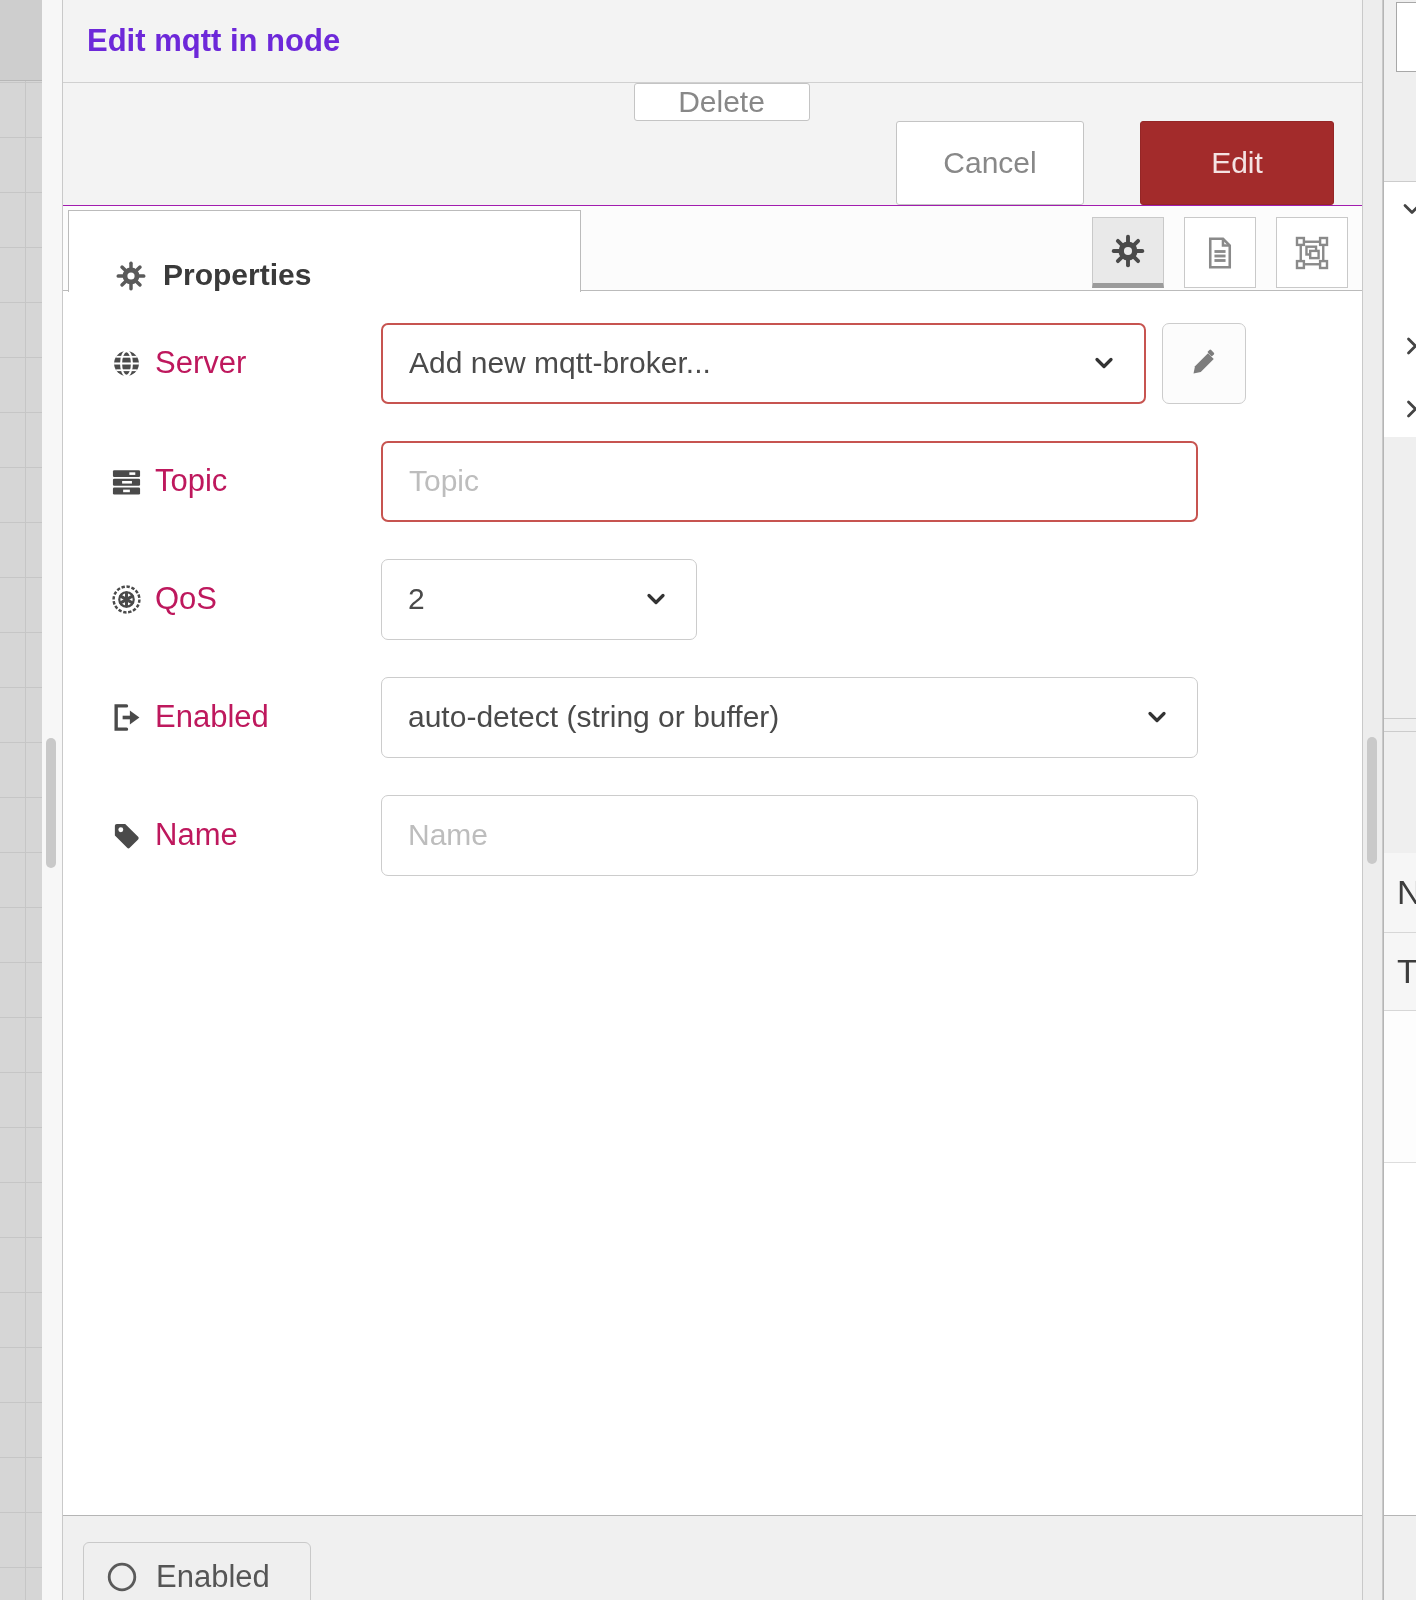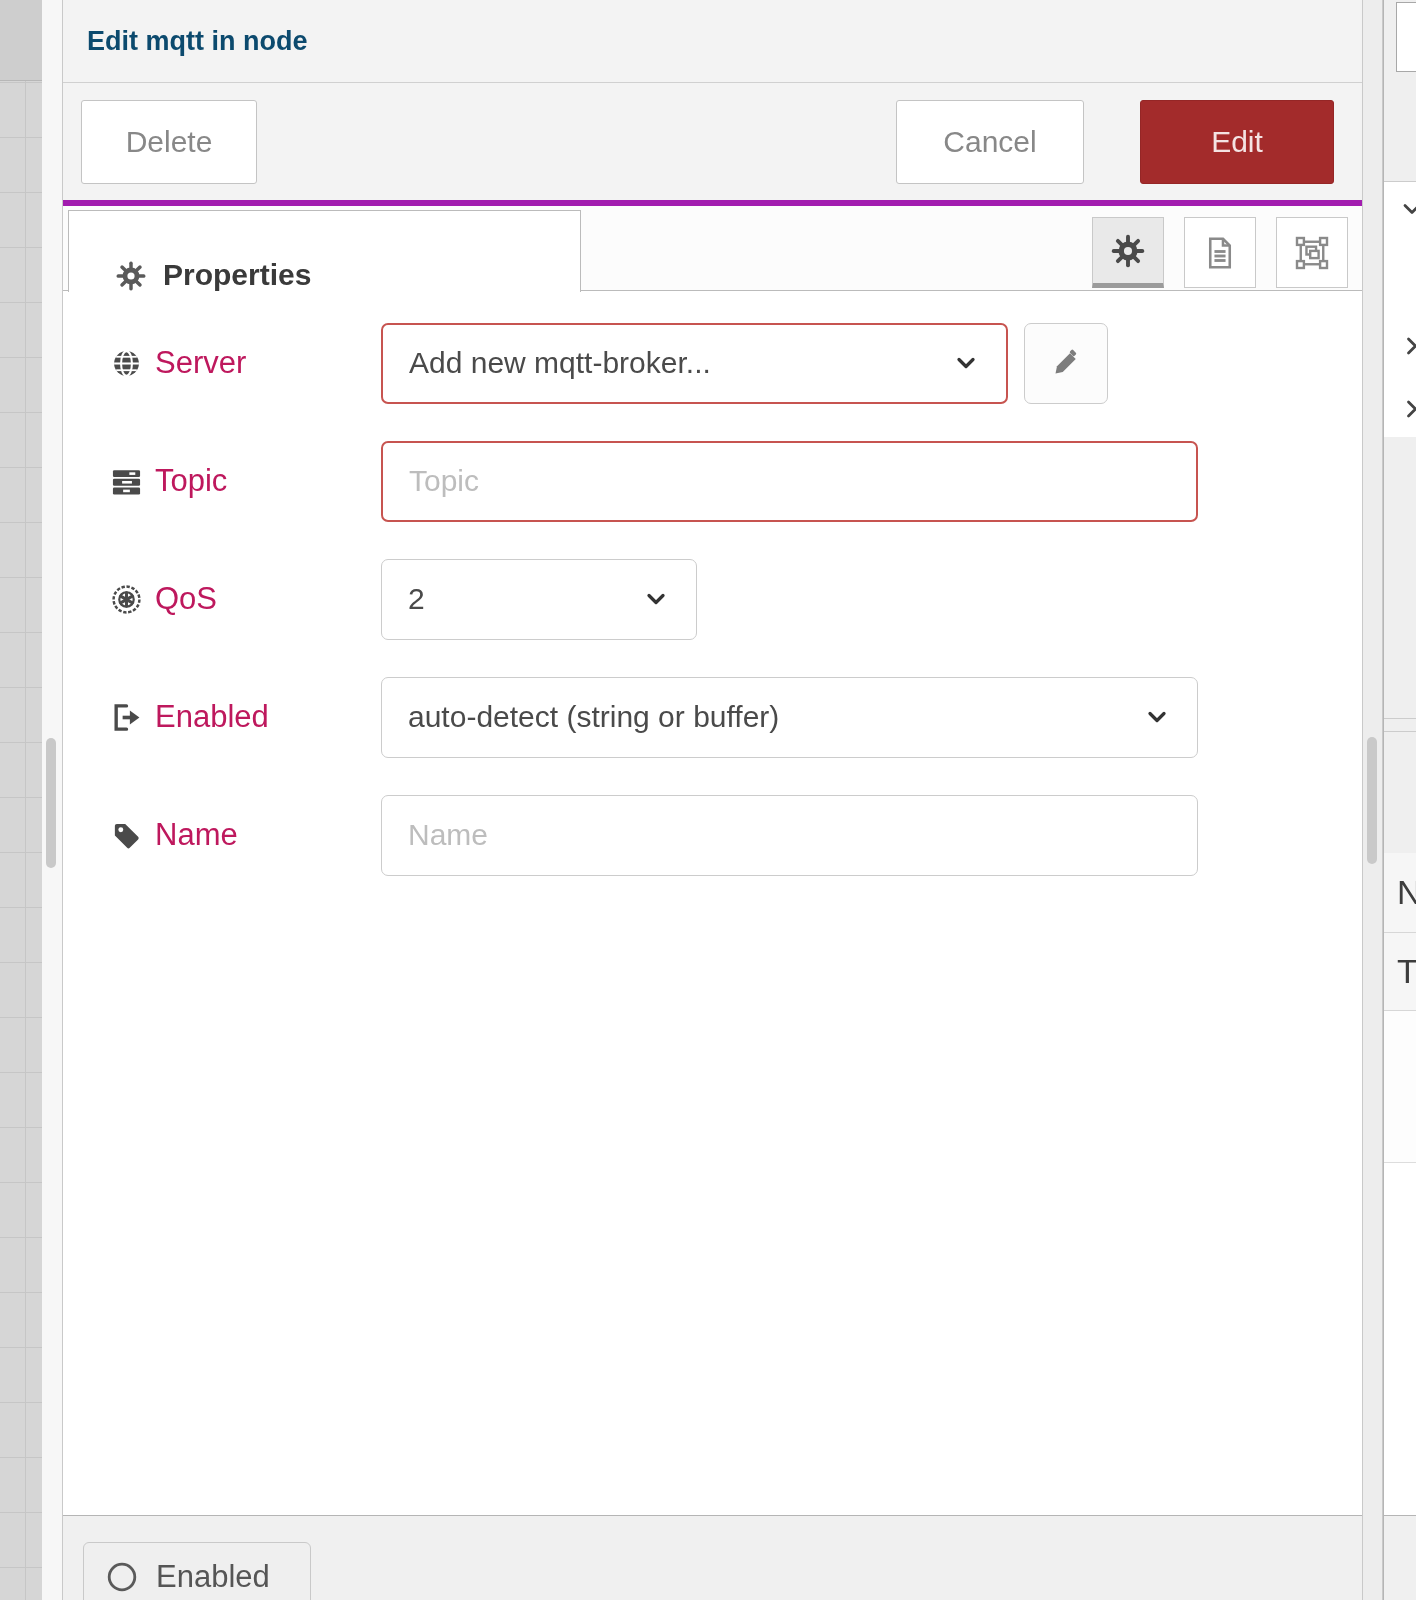--- a/index.html
+++ b/index.html
@@ -23,24 +23,24 @@
                  background:#ededed; border-left:1px solid #c9c9c9; border-right:1px solid #c9c9c9; }
   .scroll-handle { position:absolute; left:4px; width:10px; border-radius:5px; background:#c9c9c9; }
   .left-strip .scroll-handle { top:738px; height:130px; }
   .right-strip .scroll-handle { top:737px; height:127px; }
 
   
   .dialog { position:absolute; left:62px; top:0; width:1300px; height:1600px;
             background:#fff; border-left:1px solid #c9c9c9; }
   .dialog-header { height:83px; background:#f3f3f3; border-bottom:1px solid #d0d0d0;
                    display:flex; align-items:center; padding-left:24px; }
-  .dialog-title { font-size:27px; font-weight:bold; color:#0c4a6e; }
-
-  .button-row { height:123px; background:#f3f3f3; border-bottom:6px solid #a21caf;
-                display:flex; align-items:center; }
+  .dialog-title { font-size:31px; font-weight:bold; color:#6d28d9; }
+
+  .button-row { height:123px; background:#f3f3f3; border-bottom:1px solid #a21caf;
+                display:flex; align-items:center;flex-direction:column; }
   .btn { height:84px; border:1px solid #c4c4c4; border-radius:3px; background:#fff;
          font-size:30px; color:#888; font-family:inherit; cursor:pointer;
          display:flex; align-items:center; justify-content:center; }
   .btn-delete { width:176px; margin-left:18px; }
   .right-buttons { margin-left:auto; display:flex; gap:56px; padding-right:28px; }
   .btn-cancel { width:188px; }
   .btn-done { width:194px; background:#a32b2b; border-color:#952626; color:#f4e3e3; }
 
   .tab-bar { position:relative; height:85px; background:#fcfcfc; border-bottom:1px solid #bbb; }
   .tab-active { position:absolute; left:5px; top:4px; height:82px; width:513px;
@@ -55,21 +55,21 @@
   
   .form { padding:31px 0 0 48px; }
   .form-row { display:flex; align-items:center; margin-bottom:36px; height:82px; }
   .form-label { width:270px; display:flex; align-items:center; gap:13px;
                 font-size:31px; color:#be185d; }
   .field-wide  { width:817px; }
   .select, .text-input { height:81px; border:1px solid #ccc; border-radius:7px;
                          background:#fff; font-size:30px; color:#4a4a4a;
                          display:flex; align-items:center; padding:0 26px; }
   .select { justify-content:space-between; cursor:pointer; }
-  .select-server { width:627px; }
+  .select-server { width:765px; }
   .select-qos { width:316px; }
   .invalid { border:2px solid #c75450; }
   .text-input { width:817px; font-family:inherit; }
   .text-input::placeholder { color:#bdbdbd; opacity:1; }
   .edit-btn { width:84px; height:81px; margin-left:16px; background:#fcfcfc;
               border:1px solid #ccc; border-radius:7px; cursor:pointer;
               display:flex; align-items:center; justify-content:center; }
 
   
   .dialog-footer { position:absolute; left:0; bottom:0; width:100%; height:85px;

